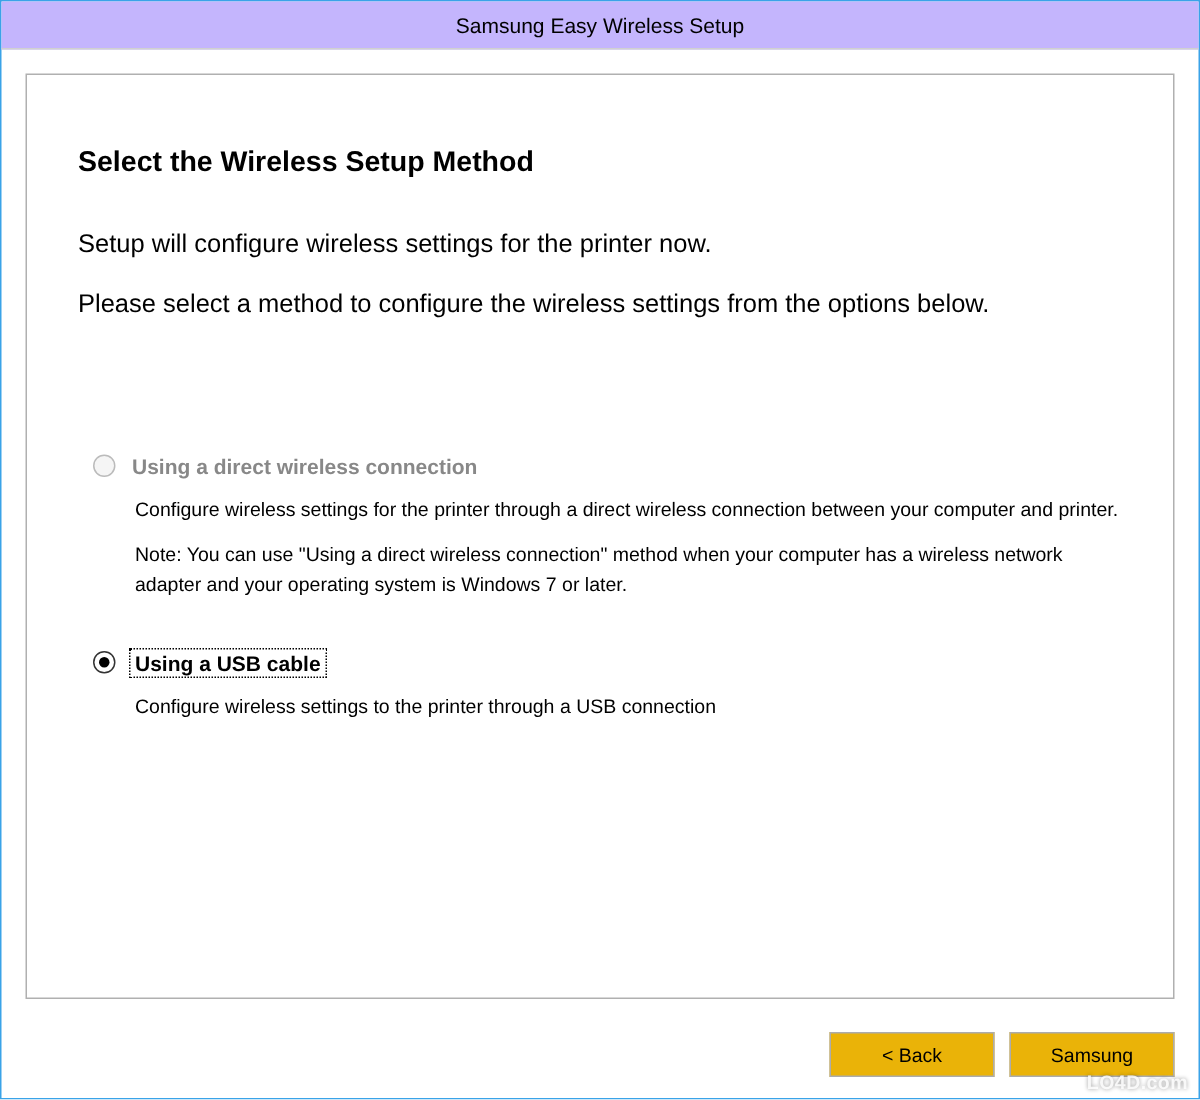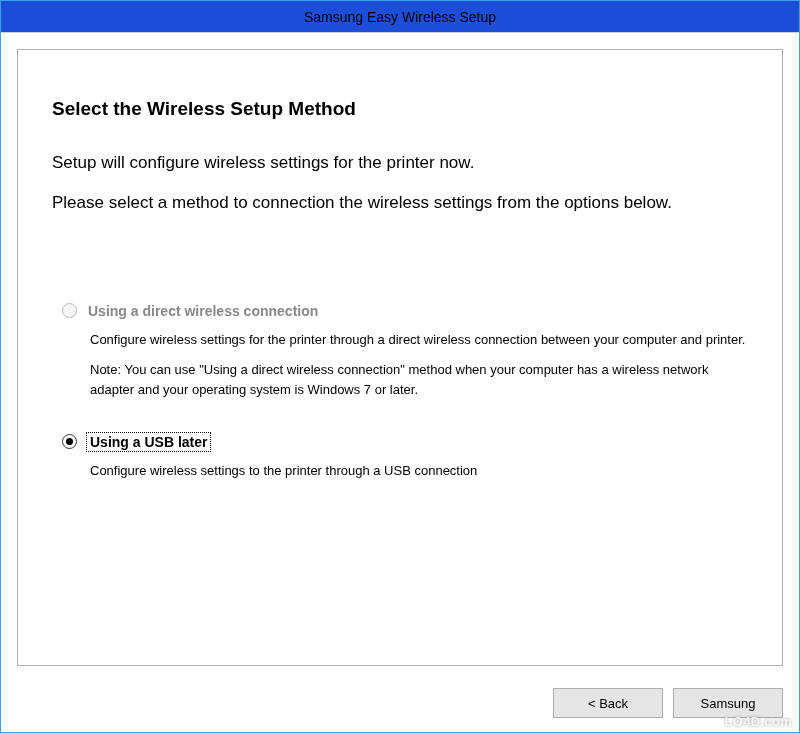--- a/index.html
+++ b/index.html
@@ -17,21 +17,21 @@
     }
     .window {
       width: 800px;
       height: 733px;
       background: #fff;
       border: 1px solid #3aa3e8;
       display: flex;
       flex-direction: column;
     }
     .titlebar {
-      background: #1d4ed8;
+      background: #c4b5fd;
       height: 32px;
       display: flex;
       align-items: center;
       justify-content: center;
       border-bottom: 1px solid #d0d0d0;
       position: relative;
     }
     .titlebar-text {
       color: #000;
       font-size: 14px;
@@ -133,21 +133,21 @@
     .button-row {
       display: flex;
       justify-content: flex-end;
       gap: 10px;
       margin-top: 10px;
     }
     .btn {
       min-width: 110px;
       height: 30px;
       border: 1px solid #acacac;
-      background: #e5e5e5;
+      background: #eab308;
       font-size: 13px;
       font-family: inherit;
       color: #000;
       cursor: pointer;
       padding: 0 16px;
     }
     .watermark {
       position: absolute;
       right: 8px;
       bottom: 4px;
@@ -163,21 +163,21 @@
 
 <div class="window">
   <div class="titlebar">
     <span class="titlebar-text">Samsung Easy Wireless Setup</span>
   </div>
 
   <div class="main-area">
     <div class="content-frame">
       <h1 class="heading">Select the Wireless Setup Method</h1>
       <p class="intro-text">Setup will configure wireless settings for the printer now.</p>
-      <p class="intro-text">Please select a method to connection the wireless settings from the options below.</p>
+      <p class="intro-text">Please select a method to configure the wireless settings from the options below.</p>
 
       <div class="options-area">
 
         <div class="option-block">
           <div class="option-header">
             <span class="radio-wrap">
               <span class="radio-outer disabled">
                 
               </span>
             </span>
@@ -187,21 +187,21 @@
           <p class="option-desc">Note: You can use "Using a direct wireless connection" method when your computer has a wireless network adapter and your operating system is Windows 7 or later.</p>
         </div>
 
         <div class="option-block">
           <div class="option-header">
             <span class="radio-wrap">
               <span class="radio-outer selected">
                 <span class="radio-inner"></span>
               </span>
             </span>
-            <span class="option-label focus-box">Using a USB later</span>
+            <span class="option-label focus-box">Using a USB cable</span>
           </div>
           <p class="option-desc">Configure wireless settings to the printer through a USB connection</p>
         </div>
 
       </div>
     </div>
 
     <div class="button-row">
       <button class="btn">&lt; Back</button>
       <button class="btn">Samsung</button>

